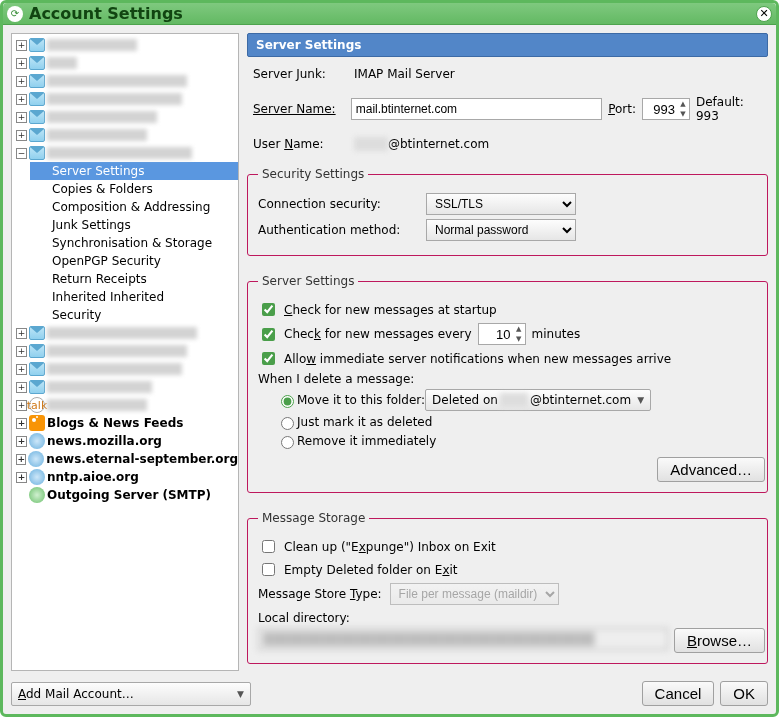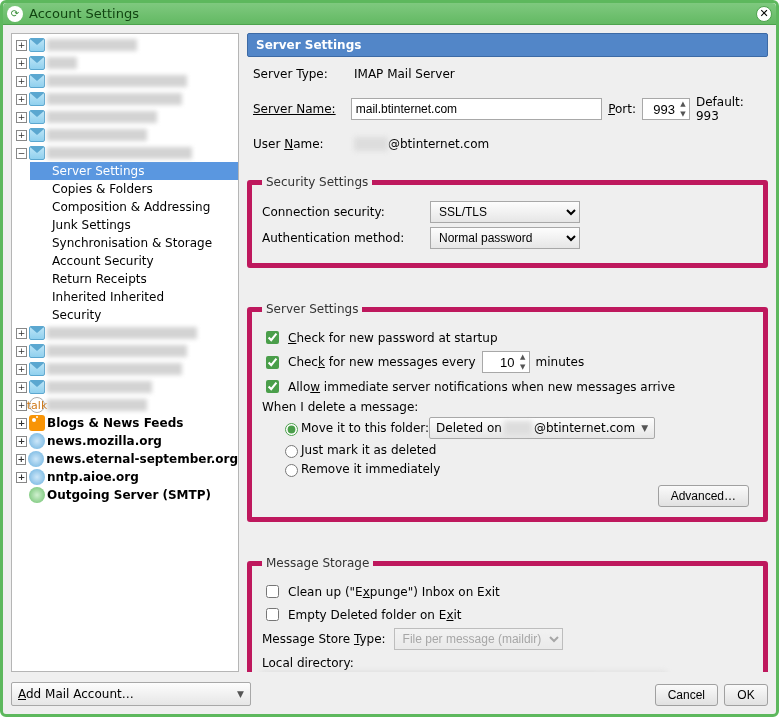--- a/index.html
+++ b/index.html
@@ -1,20 +1,20 @@
 <!DOCTYPE html>
 <html><head>
 <meta charset="utf-8">
 <style>
   * { box-sizing: border-box; }
   body { margin:0; padding:0; font-family: "DejaVu Sans","Liberation Sans",Arial,sans-serif; font-size:12px; color:#000; background:#fff; }
   .win-border { border:3px solid #5db85d; border-radius:6px; width:779px; height:717px; display:flex; flex-direction:column; background:#efefef; }
   .titlebar { height:22px; background:linear-gradient(#7fc97f,#63b963); border-bottom:1px solid #4da34d; display:flex; align-items:center; padding:0 4px; border-radius:4px 4px 0 0; }
   .titlebar .sys-icon { width:16px; height:16px; border-radius:50%; background:#fff; display:flex; align-items:center; justify-content:center; font-size:10px; color:#3a8e3a; margin-right:6px;}
-  .titlebar .title { font-weight:normal; color:#114511; font-size:13px;}
+  .titlebar .title { font-weight:bold; color:#114511; font-size:16px;}
   .titlebar .spacer { flex:1; }
   .titlebar .close-btn { width:16px; height:16px; border-radius:50%; background:#fff; border:1px solid #4da34d; display:flex; align-items:center; justify-content:center; font-size:11px; cursor:pointer;}
   .content { flex:1; display:flex; flex-direction:column; padding:8px; gap:6px; overflow:hidden;}
   .main { flex:1; display:flex; gap:8px; overflow:hidden;}
   .tree-panel { width:228px; background:#fff; border:1px solid #b5b5b5; padding:2px 0; overflow:auto; font-size:12px;}
   .tree-item { display:flex; align-items:center; height:18px; padding-left:4px; white-space:nowrap; cursor:pointer;}
   .tree-item.selected { background:#5a97e0; color:#fff;}
   .tree-item.bold { font-weight:bold; }
   .exp { width:11px; height:11px; border:1px solid #888; background:#fff; display:flex; align-items:center; justify-content:center; font-size:9px; line-height:1; margin-right:2px; color:#333;}
   .exp.empty { border:none; background:none; }
@@ -31,30 +31,30 @@
 
   .right-panel { flex:1; display:flex; flex-direction:column; gap:6px; overflow:auto;}
   .panel-header { background:#5286c8; color:#fff; font-weight:bold; padding:4px 8px; border:1px solid #3c6aa5; border-radius:2px;}
   .form-row { display:flex; align-items:center; gap:6px; margin:4px 0 4px 6px;}
   .lbl { width:95px; text-align:left; }
   input[type=text].txt { border:1px solid #a8a8a8; padding:2px 4px; height:22px; font-size:12px; background:#fff;}
   .spin { display:flex; align-items:center; border:1px solid #a8a8a8; height:22px; background:#fff;}
   .spin input { border:none; width:34px; text-align:right; padding:0 2px; font-size:13px; outline:none;}
   .spin .arrws { display:flex; flex-direction:column; width:12px;}
   .spin .arrws span { height:10px; font-size:7px; line-height:10px; text-align:center; cursor:pointer; color:#555;}
-  fieldset { border:5px solid #be185d; border-radius:3px; margin:14px 0; padding:8px 14px 10px 10px;}
+  fieldset { border:1px solid #be185d; border-radius:3px; margin:6px 0; padding:8px 2px 10px 10px;}
   legend { padding:0 4px; color:#333;}
   .fs-row { display:flex; align-items:center; gap:8px; margin:4px 0;}
   .fs-lbl { width:160px;}
   select.sel { border:1px solid #a8a8a8; background:linear-gradient(#fdfdfd,#e6e6e6); height:22px; padding:1px 4px; font-size:12px; min-width:150px;}
   .chk-row { display:flex; align-items:center; gap:6px; margin:4px 0;}
   input[type=checkbox]{ accent-color:#4a9e4a; }
   .radio-row { display:flex; align-items:center; margin:3px 0 3px 18px;}
   input[type=radio]{ accent-color:#4a9e4a; }
-  button.btn { background:linear-gradient(#fafafa,#e1e1e1); border:1px solid #a0a0a0; border-radius:3px; padding:3px 12px; font-size:12px; cursor:pointer;}
+  button.btn { background:linear-gradient(#fafafa,#e1e1e1); border:1px solid #a0a0a0; border-radius:3px; padding:3px 12px; font-size:15px; cursor:pointer;}
   .right-align { text-align:right; }
   .sel.disabled { color:#888; background:linear-gradient(#f4f4f4,#e8e8e8);}
   .under { text-decoration: underline; text-decoration-skip-ink: none; }
 
   .bottom-bar { display:flex; align-items:flex-end; gap:6px; padding-top:4px;}
   .add-account { width:240px; border:1px solid #a8a8a8; background:linear-gradient(#fdfdfd,#e6e6e6); height:24px; display:flex; align-items:center; padding:0 6px; justify-content:space-between; cursor:pointer; border-radius:2px;}
   .add-account .tri { font-size:9px; color:#555;}
   .blur-input { filter:blur(3px); color:#bdbdbd; background:#eee !important; }
   .partial-blur { filter:blur(2.5px); display:inline-block; min-width:34px; background:#ddd; height:14px; vertical-align:middle;}
   .del-sel { display:inline-flex; align-items:center; gap:2px; border:1px solid #a8a8a8; background:linear-gradient(#fdfdfd,#e6e6e6); height:22px; padding:0 6px; cursor:pointer; border-radius:2px; font-size:12px;}
@@ -109,21 +109,21 @@
         <div class="tree-item">
             <span class="exp">−</span>
             <span class="tree-icon-mail"></span>
             <span class="blur-lbl" style="width:145px"></span>
           </div>
         <div class="tree-item selected child-lbl indent2">Server Settings</div>
         <div class="tree-item child-lbl indent2">Copies &amp; Folders</div>
         <div class="tree-item child-lbl indent2">Composition &amp; Addressing</div>
         <div class="tree-item child-lbl indent2">Junk Settings</div>
         <div class="tree-item child-lbl indent2">Synchronisation &amp; Storage</div>
-        <div class="tree-item child-lbl indent2">Account Security</div>
+        <div class="tree-item child-lbl indent2">OpenPGP Security</div>
         <div class="tree-item child-lbl indent2">Return Receipts</div>
         <div class="tree-item child-lbl indent2">Inherited Inherited</div>
         <div class="tree-item child-lbl indent2">Security</div>
 
         <div class="tree-item">
             <span class="exp">+</span>
             <span class="tree-icon-mail"></span>
             <span class="blur-lbl" style="width:150px"></span>
           </div>
         <div class="tree-item">
@@ -170,21 +170,21 @@
             <span class="exp empty"></span>
             <span class="tree-icon-out"></span>
             <span>Outgoing Server (SMTP)</span>
           </div>
       </div>
 
       <div class="right-panel">
         <div class="panel-header">Server Settings</div>
 
         <div class="form-row">
-          <span class="lbl">Server Type:</span>
+          <span class="lbl">Server Junk:</span>
           <span>IMAP Mail Server</span>
         </div>
         <div class="form-row">
           <span class="lbl"><span class="under">Server Name:</span></span>
           <input type="text" class="txt" style="width: 260px;" value="mail.btinternet.com">
           <span><span class="under">P</span>ort:</span>
           <div class="spin">
             <input value="993" style="">
             <div class="arrws">
                 <span>▲</span>
@@ -210,21 +210,21 @@
           <div class="fs-row">
             <span class="fs-lbl">Authentication method:</span>
             <select class="sel"><option>Normal password</option></select>
           </div>
         </fieldset>
 
         <fieldset>
           <legend>Server Settings</legend>
           <div class="chk-row">
             <input type="checkbox" checked="" style="">
-            <span><span class="under">C</span><span>heck for new password at startup</span></span>
+            <span><span class="under">C</span><span>heck for new messages at startup</span></span>
           </div>
           <div class="chk-row">
             <input type="checkbox" checked="" style="">
             <span><span>Chec</span><span class="under">k</span> for new messages every</span>
             <div class="spin">
               <input value="10" style="">
               <div class="arrws">
                   <span>▲</span>
                   <span>▼</span>
                 </div>

